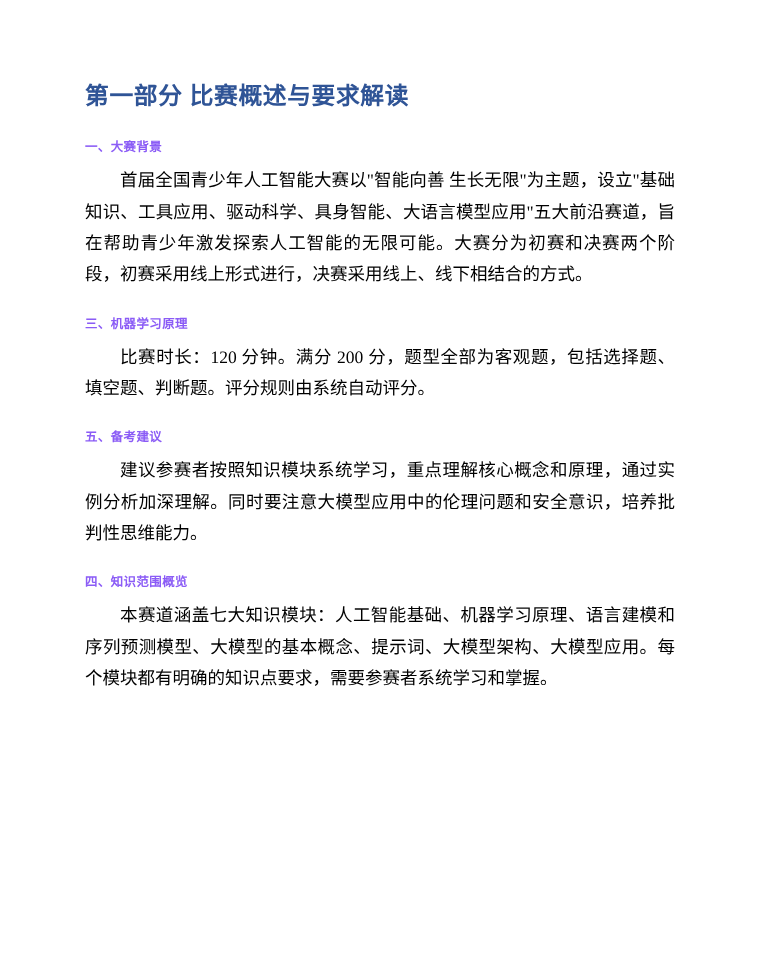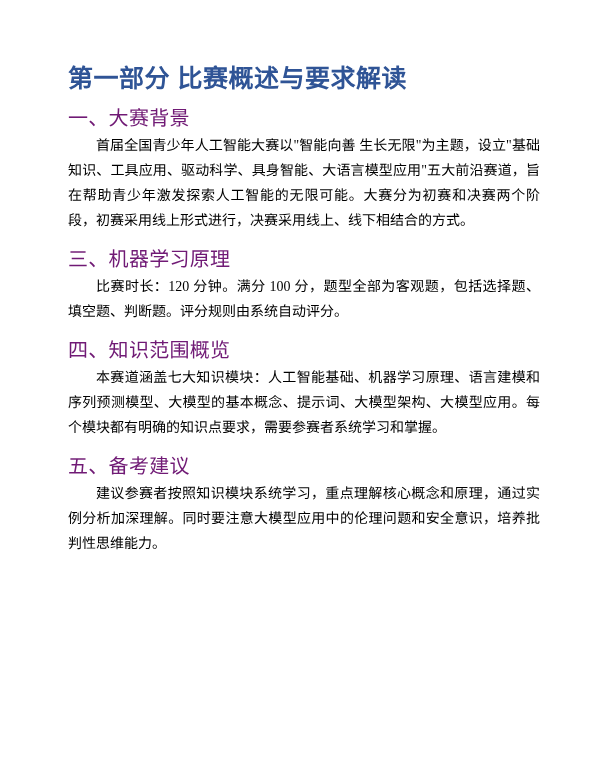--- a/index.html
+++ b/index.html
@@ -12,35 +12,35 @@
     width: 608px;
     height: 775px;
     background: #ffffff;
     box-sizing: border-box;
     padding: 66px 68px 0 68px;
     overflow: hidden;
   }
   .doc-title {
     font-family: "Liberation Sans", "DejaVu Sans", sans-serif;
     font-weight: 700;
-    font-size: 25px;
+    font-size: 19px;
     line-height: 24px;
     color: #2F5496;
     margin: 0 0 19px 0;
     letter-spacing: 0.5px;
   }
   .doc-section {
     margin: 0 0 17px 0;
   }
   .section-heading {
     font-family: "Liberation Sans", "DejaVu Sans", sans-serif;
-    font-weight: 400;
-    font-size: 20px;
+    font-weight: 700;
+    font-size: 10px;
     line-height: 19px;
-    color: #701a75;
+    color: #8b5cf6;
     margin: 0 0 5px 0;
     letter-spacing: 0.3px;
   }
   .section-body {
     font-family: "Liberation Serif", "DejaVu Serif", serif;
     font-size: 14px;
     line-height: 25px;
     color: #000000;
     margin: 0;
     text-indent: 2em;
@@ -56,26 +56,26 @@
   <h1 class="doc-title">第一部分 比赛概述与要求解读</h1>
 
   <section class="doc-section">
     <h2 class="section-heading">一、大赛背景</h2>
     <p class="section-body">首届全国青少年人工智能大赛以"智能向善 生长无限"为主题，设立"基础知识、工具应用、驱动科学、具身智能、大语言模型应用"五大前沿赛道，旨在帮助青少年激发探索人工智能的无限可能。大赛分为初赛和决赛两个阶段，初赛采用线上形式进行，决赛采用线上、线下相结合的方式。</p>
   </section>
 
 
   <section class="doc-section">
     <h2 class="section-heading">三、机器学习原理</h2>
-    <p class="section-body">比赛时长：120 分钟。满分 100 分，题型全部为客观题，包括选择题、填空题、判断题。评分规则由系统自动评分。</p>
+    <p class="section-body">比赛时长：120 分钟。满分 200 分，题型全部为客观题，包括选择题、填空题、判断题。评分规则由系统自动评分。</p>
+  </section>
+
+  <section class="doc-section">
+    <h2 class="section-heading">五、备考建议</h2>
+    <p class="section-body">建议参赛者按照知识模块系统学习，重点理解核心概念和原理，通过实例分析加深理解。同时要注意大模型应用中的伦理问题和安全意识，培养批判性思维能力。</p>
   </section>
 
   <section class="doc-section">
     <h2 class="section-heading">四、知识范围概览</h2>
     <p class="section-body">本赛道涵盖七大知识模块：人工智能基础、机器学习原理、语言建模和序列预测模型、大模型的基本概念、提示词、大模型架构、大模型应用。每个模块都有明确的知识点要求，需要参赛者系统学习和掌握。</p>
   </section>
 
-  <section class="doc-section">
-    <h2 class="section-heading">五、备考建议</h2>
-    <p class="section-body">建议参赛者按照知识模块系统学习，重点理解核心概念和原理，通过实例分析加深理解。同时要注意大模型应用中的伦理问题和安全意识，培养批判性思维能力。</p>
-  </section>
-
 </div>
 
 </body></html>

